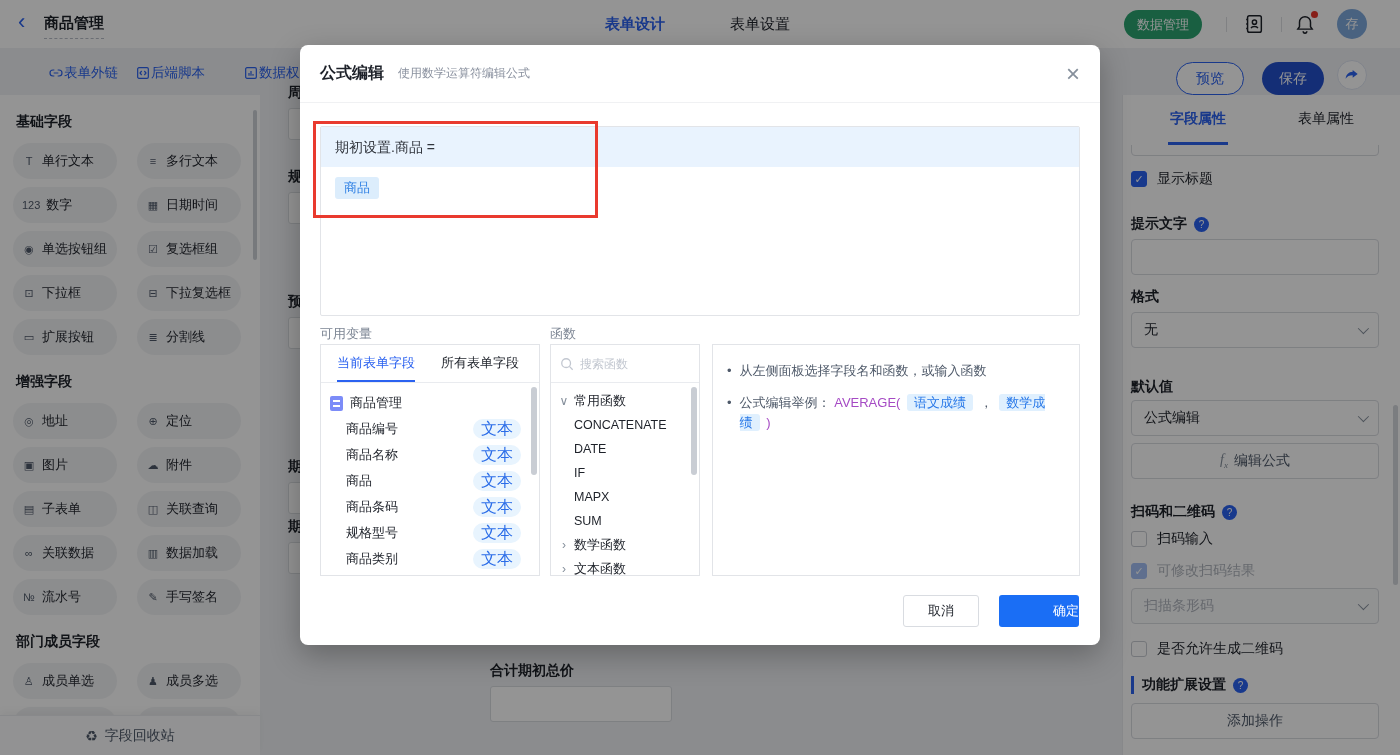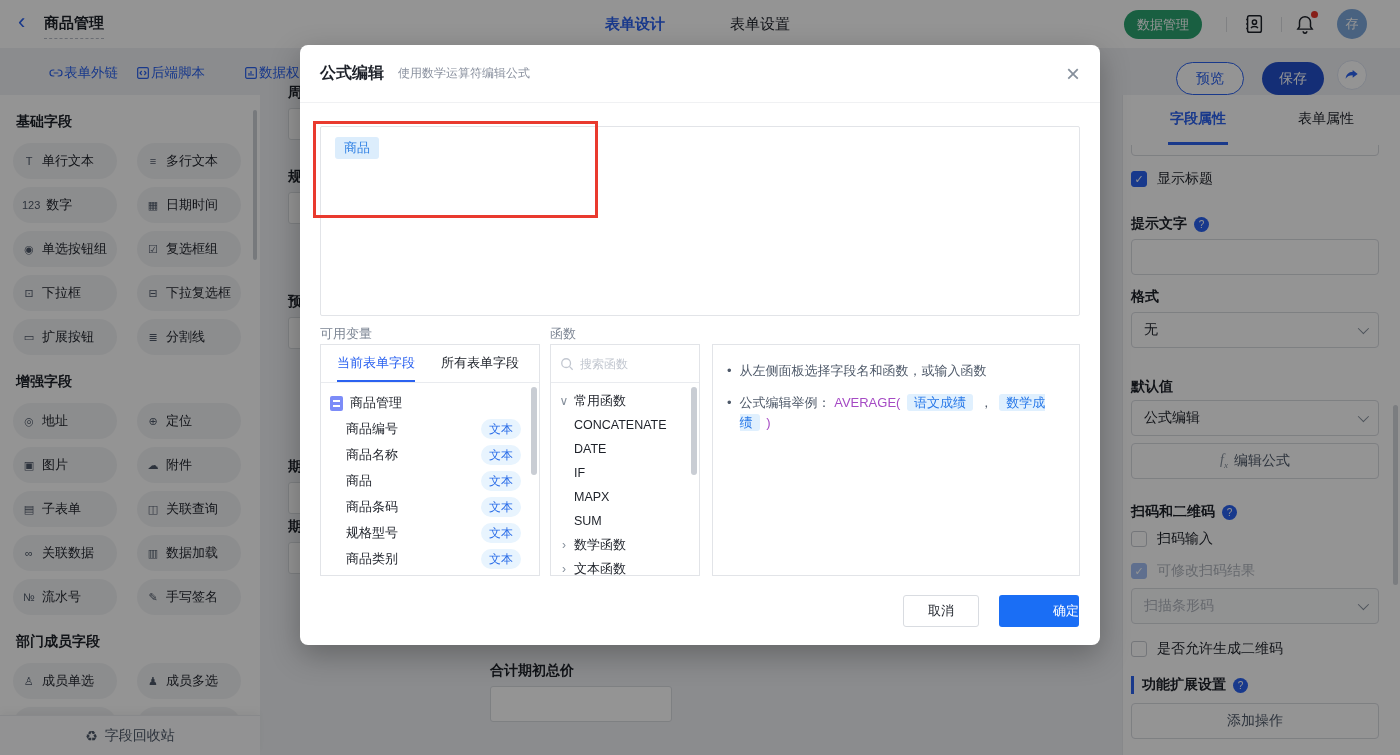--- a/index.html
+++ b/index.html
@@ -70,21 +70,21 @@
   .vtabs { height:38px; border-bottom:1px solid #e9ebef; display:flex; padding:0 16px; gap:26px; font-size:13px; }
   .vtab { line-height:36px; cursor:pointer; }
   .vtab.active { color:#2b62f0; border-bottom:2px solid #2b62f0; }
   .vtree { padding-top:7px; }
   .vroot { height:26px; display:flex; align-items:center; gap:7px; padding-left:9px; font-size:13px; cursor:pointer; }
   .docicon { width:13px; height:15px; background:#7c8cf8; border-radius:2px; position:relative; }
   .docicon::after { content:""; position:absolute; left:3px; right:3px; top:4px; height:7px;
     background:linear-gradient(#fff 0 2px, transparent 2px 5px, #fff 5px 7px); }
   .vrow { height:26px; display:flex; align-items:center; justify-content:space-between;
     padding:0 18px 0 25px; font-size:13px; cursor:pointer;gap:32px; }
-  .vtype { background:#e8f4fe; color:#2b6de8; font-size:12px; height:20px; line-height:20px;
+  .vtype { background:#e8f4fe; color:#2b6de8; font-size:16px; height:20px; line-height:20px;
     padding:0 8px; border-radius:10px; }
   .vsb { position:absolute; right:2px; top:42px; width:6px; height:88px; background:#c9cdd4; border-radius:3px; cursor:pointer; }
   .fnpanel { position:absolute; left:250px; top:299px; width:150px; height:232px; border:1px solid #e2e4e8; overflow:hidden; }
   .fsearch { height:38px; border-bottom:1px solid #e9ebef; display:flex; align-items:center; padding:0 9px; gap:6px; }
   .fsearch input { border:none; outline:none; width:100px; font-size:12px; font-family:inherit; color:#4e5969; }
   .fsearch input::placeholder { color:#c2c7d0; }
   .fntree { padding-top:6px; }
   .fngroup { height:24px; display:flex; align-items:center; gap:5px; padding-left:8px; font-size:13px; cursor:pointer; }
   .fnchev { color:#86909c; font-size:12px; width:10px; text-align:center; }
   .fnitem { height:24px; line-height:24px; padding-left:23px; font-size:12.5px; cursor:pointer; }
@@ -416,20 +416,21 @@
   <div class="overlay"></div>
 
   <div class="modal">
     <div class="mhead">
       <span class="mtitle">公式编辑</span>
       <span class="msub">使用数学运算符编辑公式</span>
       <span class="mclose">×</span>
     </div>
 
     <div class="fbox">
+      <div class="fstrip">期初设置.商品 =</div>
       <span class="ftag">商品</span>
     </div>
 
     <span class="plabel" style="left:20px">可用变量</span>
     <span class="plabel" style="left:250px">函数</span>
 
     <div class="vpanel">
       <div class="vtabs">
         <span class="vtab active">当前表单字段</span>
         <span class="vtab">所有表单字段</span>

